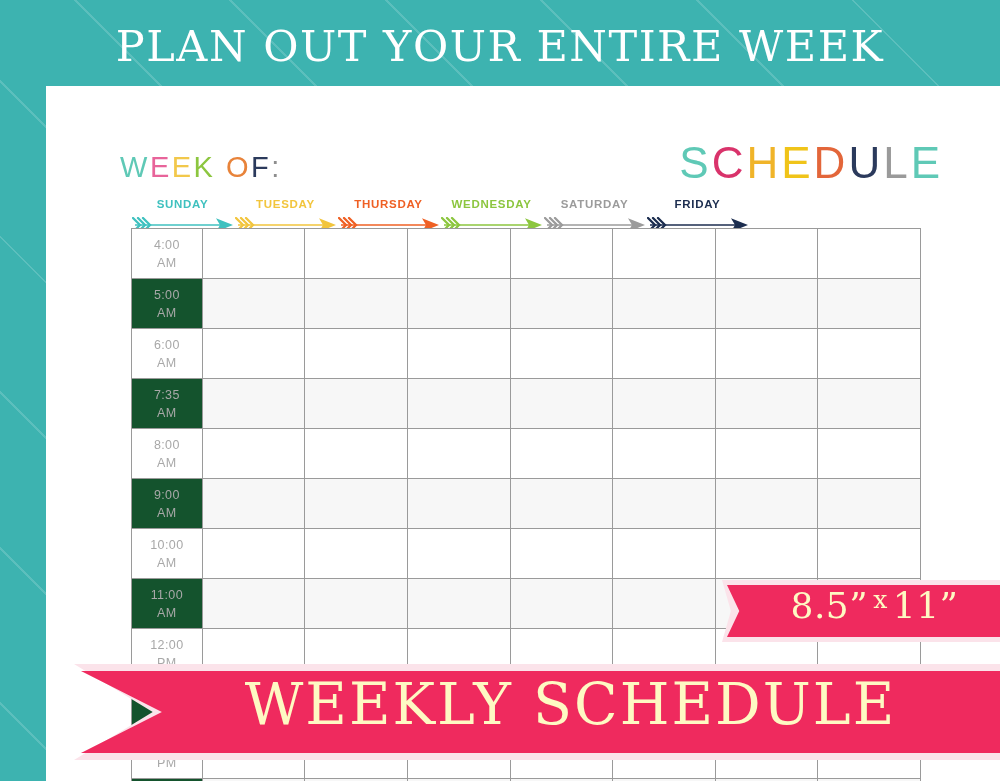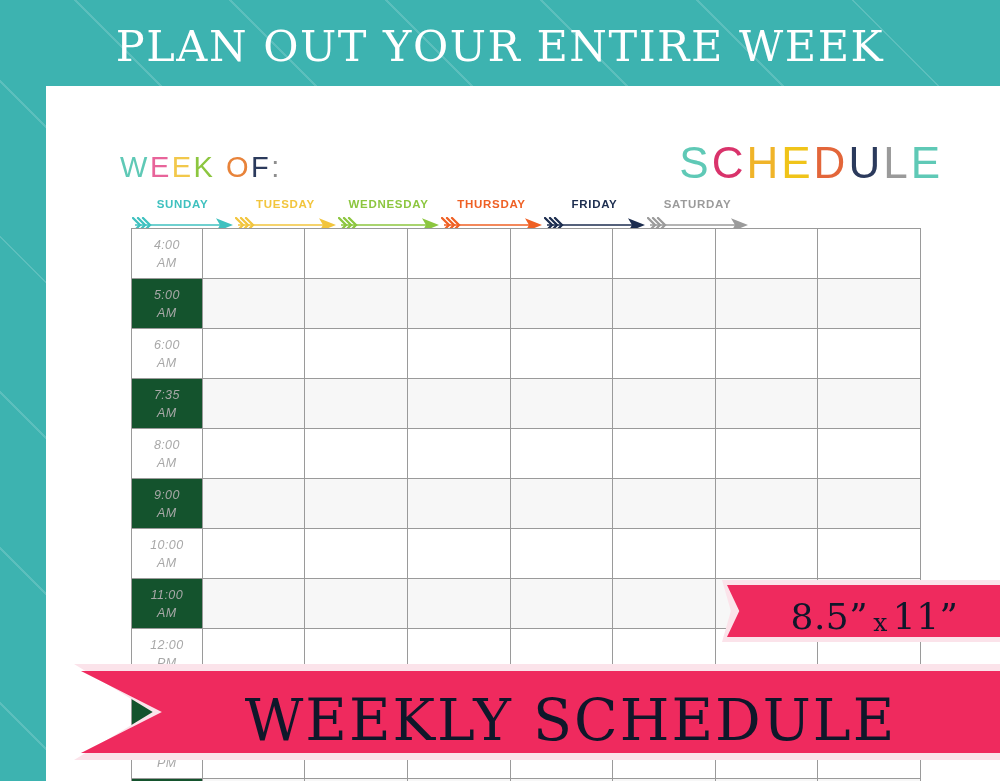--- a/index.html
+++ b/index.html
@@ -139,33 +139,32 @@
     border-right: 1px solid #9a9a9a;
     background: #ffffff;
     display: flex;
     flex-direction: column;
     align-items: center;
     justify-content: center;
     font-size: 12.5px;
     line-height: 18px;
     color: #a8a8a8;
     letter-spacing: 0.4px;
-    font-style: italic;
   }
   .grow.alt .tcell { background: #14532d; }
 
   
   .ribbon {
     position: absolute;
     background: #ef2a5e;
     box-shadow: 0 3px 7px rgba(0,0,0,0.22);
     clip-path: polygon(0% 0%, 100% 0%, 100% 100%, 0% 100%, 3.2% 50%);
     display: flex;
-    align-items: flex-end;
-    color: #0f172a;
+    align-items: flex-start;
+    color: #fef9c3;
   }
   .ribbon-outline {
     position: absolute;
     background: #fbe3ea;
     clip-path: polygon(0% 0%, 100% 0%, 100% 100%, 0% 100%, 3.2% 50%);
   }
 
   #size-badge-outline { left: 722px; top: 580px; width: 278px; height: 62px; }
   #size-badge {
     left: 727px; top: 585px; width: 273px; height: 52px;
@@ -219,57 +218,57 @@
           <div class="dayhead-label" style="color: rgb(242, 197, 61);">TUESDAY</div>
           <svg class="dayarrow" viewBox="0 0 101 16">
             <line x1="3" y1="8" x2="92" y2="8" stroke="#f2c53d" stroke-width="1.6"></line>
             <path d="M1,1 L8,8 L1,15" fill="none" stroke="#f2c53d" stroke-width="2.3" stroke-linecap="round"></path>
             <path d="M6,1 L13,8 L6,15" fill="none" stroke="#f2c53d" stroke-width="2.3" stroke-linecap="round"></path>
             <path d="M11,1 L18,8 L11,15" fill="none" stroke="#f2c53d" stroke-width="2.3" stroke-linecap="round"></path>
             <path d="M101,8 L84,1.2 L88,8 L84,14.8 Z" fill="#f2c53d"></path>
           </svg>
         </div>
         <div class="dayhead">
+          <div class="dayhead-label" style="color: rgb(239, 96, 36);">THURSDAY</div>
+          <svg class="dayarrow" viewBox="0 0 101 16">
+            <line x1="3" y1="8" x2="92" y2="8" stroke="#ef6024" stroke-width="1.6"></line>
+            <path d="M1,1 L8,8 L1,15" fill="none" stroke="#ef6024" stroke-width="2.3" stroke-linecap="round"></path>
+            <path d="M6,1 L13,8 L6,15" fill="none" stroke="#ef6024" stroke-width="2.3" stroke-linecap="round"></path>
+            <path d="M11,1 L18,8 L11,15" fill="none" stroke="#ef6024" stroke-width="2.3" stroke-linecap="round"></path>
+            <path d="M101,8 L84,1.2 L88,8 L84,14.8 Z" fill="#ef6024"></path>
+          </svg>
+        </div>
+        <div class="dayhead">
           <div class="dayhead-label" style="color: rgb(140, 198, 63);">WEDNESDAY</div>
           <svg class="dayarrow" viewBox="0 0 101 16">
             <line x1="3" y1="8" x2="92" y2="8" stroke="#8cc63f" stroke-width="1.6"></line>
             <path d="M1,1 L8,8 L1,15" fill="none" stroke="#8cc63f" stroke-width="2.3" stroke-linecap="round"></path>
             <path d="M6,1 L13,8 L6,15" fill="none" stroke="#8cc63f" stroke-width="2.3" stroke-linecap="round"></path>
             <path d="M11,1 L18,8 L11,15" fill="none" stroke="#8cc63f" stroke-width="2.3" stroke-linecap="round"></path>
             <path d="M101,8 L84,1.2 L88,8 L84,14.8 Z" fill="#8cc63f"></path>
           </svg>
         </div>
         <div class="dayhead">
-          <div class="dayhead-label" style="color: rgb(239, 96, 36);">THURSDAY</div>
-          <svg class="dayarrow" viewBox="0 0 101 16">
-            <line x1="3" y1="8" x2="92" y2="8" stroke="#ef6024" stroke-width="1.6"></line>
-            <path d="M1,1 L8,8 L1,15" fill="none" stroke="#ef6024" stroke-width="2.3" stroke-linecap="round"></path>
-            <path d="M6,1 L13,8 L6,15" fill="none" stroke="#ef6024" stroke-width="2.3" stroke-linecap="round"></path>
-            <path d="M11,1 L18,8 L11,15" fill="none" stroke="#ef6024" stroke-width="2.3" stroke-linecap="round"></path>
-            <path d="M101,8 L84,1.2 L88,8 L84,14.8 Z" fill="#ef6024"></path>
+          <div class="dayhead-label" style="color: rgb(155, 155, 155);">SATURDAY</div>
+          <svg class="dayarrow" viewBox="0 0 101 16">
+            <line x1="3" y1="8" x2="92" y2="8" stroke="#9b9b9b" stroke-width="1.6"></line>
+            <path d="M1,1 L8,8 L1,15" fill="none" stroke="#9b9b9b" stroke-width="2.3" stroke-linecap="round"></path>
+            <path d="M6,1 L13,8 L6,15" fill="none" stroke="#9b9b9b" stroke-width="2.3" stroke-linecap="round"></path>
+            <path d="M11,1 L18,8 L11,15" fill="none" stroke="#9b9b9b" stroke-width="2.3" stroke-linecap="round"></path>
+            <path d="M101,8 L84,1.2 L88,8 L84,14.8 Z" fill="#9b9b9b"></path>
           </svg>
         </div>
         <div class="dayhead">
           <div class="dayhead-label" style="color: rgb(28, 45, 79);">FRIDAY</div>
           <svg class="dayarrow" viewBox="0 0 101 16">
             <line x1="3" y1="8" x2="92" y2="8" stroke="#1c2d4f" stroke-width="1.6"></line>
             <path d="M1,1 L8,8 L1,15" fill="none" stroke="#1c2d4f" stroke-width="2.3" stroke-linecap="round"></path>
             <path d="M6,1 L13,8 L6,15" fill="none" stroke="#1c2d4f" stroke-width="2.3" stroke-linecap="round"></path>
             <path d="M11,1 L18,8 L11,15" fill="none" stroke="#1c2d4f" stroke-width="2.3" stroke-linecap="round"></path>
             <path d="M101,8 L84,1.2 L88,8 L84,14.8 Z" fill="#1c2d4f"></path>
-          </svg>
-        </div>
-        <div class="dayhead">
-          <div class="dayhead-label" style="color: rgb(155, 155, 155);">SATURDAY</div>
-          <svg class="dayarrow" viewBox="0 0 101 16">
-            <line x1="3" y1="8" x2="92" y2="8" stroke="#9b9b9b" stroke-width="1.6"></line>
-            <path d="M1,1 L8,8 L1,15" fill="none" stroke="#9b9b9b" stroke-width="2.3" stroke-linecap="round"></path>
-            <path d="M6,1 L13,8 L6,15" fill="none" stroke="#9b9b9b" stroke-width="2.3" stroke-linecap="round"></path>
-            <path d="M11,1 L18,8 L11,15" fill="none" stroke="#9b9b9b" stroke-width="2.3" stroke-linecap="round"></path>
-            <path d="M101,8 L84,1.2 L88,8 L84,14.8 Z" fill="#9b9b9b"></path>
           </svg>
         </div>
       </div>
 
     <div id="grid">
         <div class="grow">
           <div class="tcell">
             <div>4:00</div>
             <div>AM</div>
           </div>

